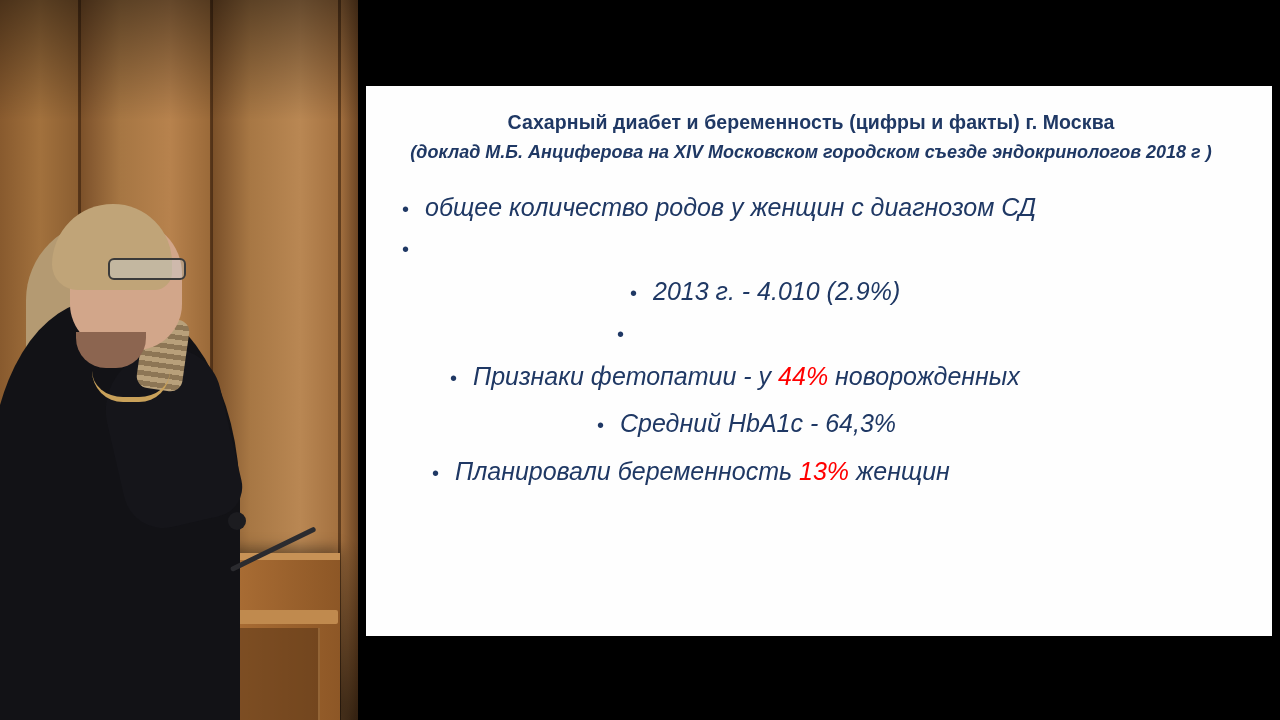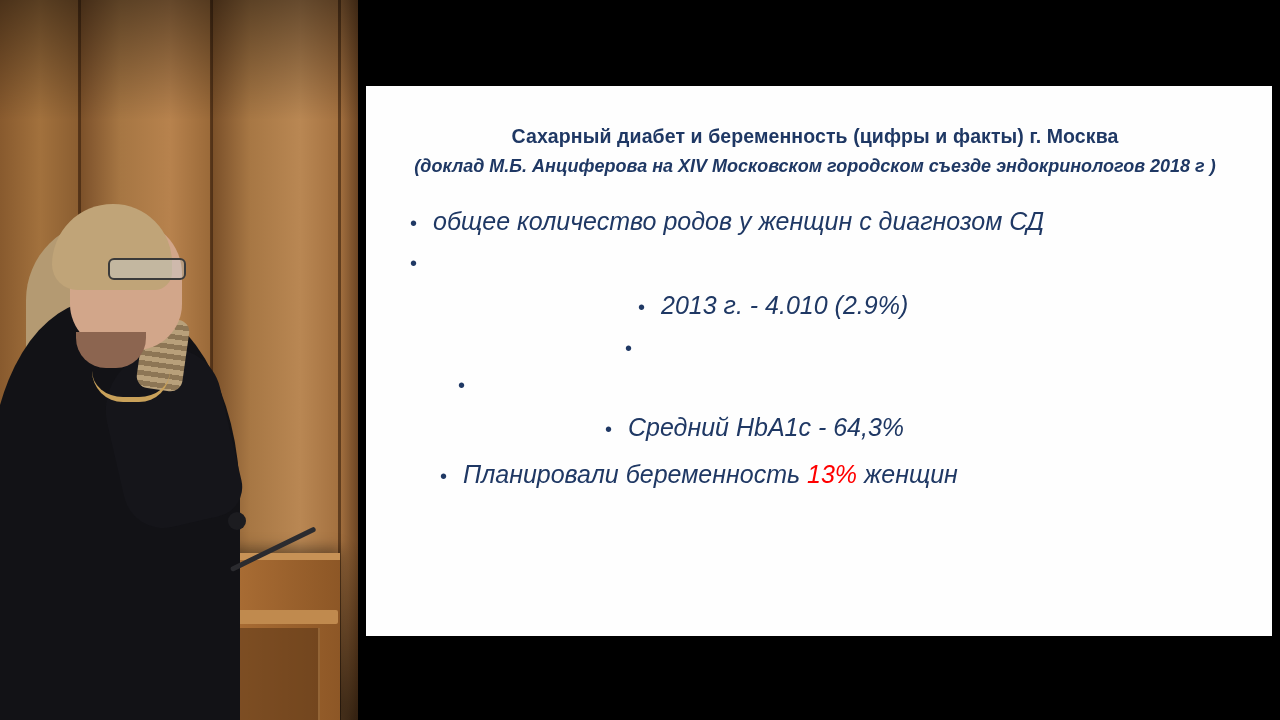--- a/index.html
+++ b/index.html
@@ -218,23 +218,22 @@
     left: 8px;
     top: 86px;
     width: 906px;
     height: 550px;
     background: #fefefe;
     overflow: hidden;
   }
   .slide-inner {
     position: absolute;
     inset: 0;
-    padding: 24px 22px 0 14px;
+    padding: 24px 22px 0 6px;
     box-sizing: border-box;
-    margin-top: 14px;
   }
   .slide-title {
     text-align: center;
     font-size: 19.5px;
     font-weight: bold;
     color: #1f3864;
     letter-spacing: 0.1px;
     line-height: 1.25;
   }
   .slide-subtitle {
@@ -337,20 +336,21 @@
             </div>
             <div class="bullet-row indent-1">
               <span class="dot">•</span>
               <span><span class="txt">2013 г. - 4.010 (2.9%)</span></span>
             </div>
             <div class="bullet-row indent-2">
               <span class="dot">•</span>
             </div>
             <div class="bullet-row indent-3">
               <span class="dot">•</span>
+              <span><span class="txt">Признаки фетопатии - у </span><span class="txt hl">44%</span><span class="txt"> новорожденных</span></span>
             </div>
             <div class="bullet-row indent-4">
               <span class="dot">•</span>
               <span><span class="txt">Средний HbA1c - 64,3%</span></span>
             </div>
             <div class="bullet-row indent-5">
               <span class="dot">•</span>
               <span><span class="txt">Планировали беременность </span><span class="txt hl">13%</span><span class="txt"> женщин</span></span>
             </div>
           </div>

